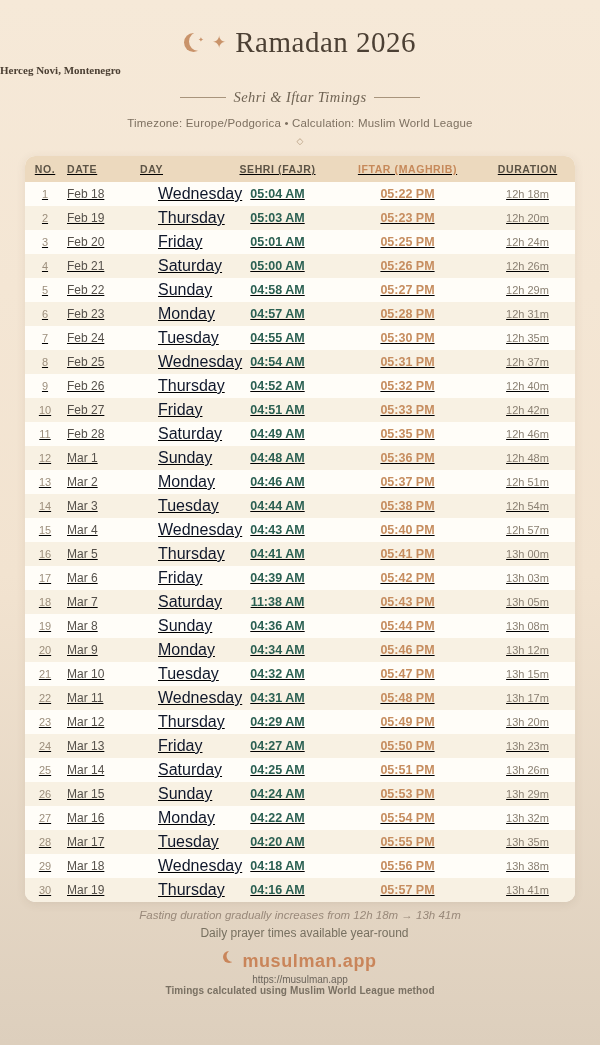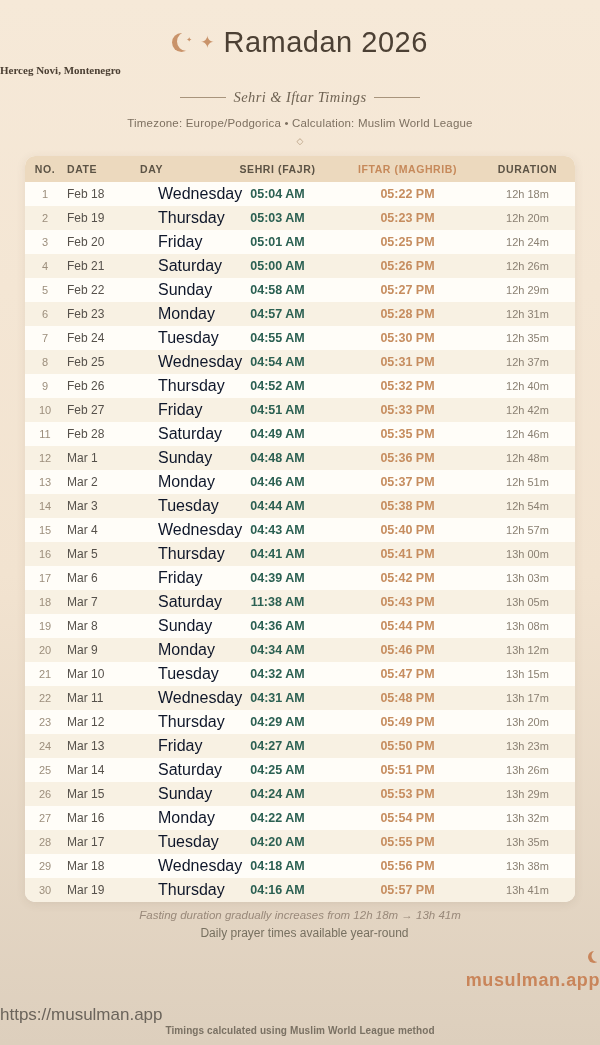--- a/index.html
+++ b/index.html
@@ -13,40 +13,41 @@
   }
   
   .title-row { display:flex; justify-content:center; align-items:center; gap:9px; height:36px; }
   .crescent {
     display:inline-block; width:19px; height:19px; border-radius:50%;
     box-shadow: inset 5px -1px 0 0 #c9936a; position:relative;
   }
   .crescent::after { content:"✦"; position:absolute; right:-1px; top:3px; font-size:7px; line-height:7px; color:#c9936a; }
   .sparkle { font-size:17px; color:#c9936a; line-height:17px; }
   .page-title {
-    font-family:Liberation Sans, sans-serif;
+    font-family:Liberation Serif, serif;
     font-size:29px; color:#4c4034; letter-spacing:0.5px;
   }
   .location {
     text-align:left; font-family:"Liberation Serif", "DejaVu Serif", serif;
     font-size:11px; font-weight:bold; color:#4c4034; margin-top:4px;
   }
   .subtitle-row { display:flex; justify-content:center; align-items:center; gap:8px; margin-top:13px; }
   .subtitle-line { width:46px; height:1px; background:#a8947c; }
   .subtitle {
     font-family:"Liberation Serif", "DejaVu Serif", serif; font-style:italic;
     font-size:14.5px; color:#6f6353; letter-spacing:0.4px;
   }
   .meta { text-align:center; font-size:11.5px; color:#7d7060; margin-top:11px; letter-spacing:0.2px; }
   .diamond { text-align:center; font-size:9px; color:#b49b7e; margin-top:8px; line-height:9px; }
   
   .card {
     width:550px; margin:10px auto 0 auto; background:#fffdf8;
     border-radius:10px; overflow:hidden;
     box-shadow:0 2px 10px rgba(90,70,50,0.10);
+    text-decoration:underline;
   }
   .t-row {
     display:grid; grid-template-columns:40px 73px 82px 115px 145px 95px;
     align-items:center; height:24px; background:#fffdf8;
   }
   .t-row.alt { background:#f8f1e3; }
   .t-head { height:26px; background:#ecd9be; }
   .th {
     font-size:10.5px; font-weight:bold; color:#5c5345; letter-spacing:0.6px;
   }
@@ -59,27 +60,27 @@
   .c-sehri{ font-size:12.5px; font-weight:bold; color:var(--sehri, #2b6052); text-align:center; }
   .c-iftar{ font-size:12.5px; font-weight:bold; color:var(--iftar, #c68d5f); text-align:center; }
   .c-dur  { font-size:11px;   color:#8b8173; text-align:center; }
   
   .fasting-note { text-align:center; font-size:11.5px; font-style:italic; color:#99897a; margin-top:7px; }
   .dua {
     text-align:center; font-family:"Liberation Serif", "DejaVu Serif", serif;
     font-style:italic; font-size:17px; color:#565046; margin-top:7px;
   }
   .availability { text-align:center; font-size:12px; color:#777060; margin-top:5px;padding-left:9px; }
-  .brand-row { display:flex; justify-content:center; align-items:flex-end; gap:7px; margin-top:11px;flex-direction:column; }
+  .brand-row { display:flex; justify-content:center; align-items:flex-start; gap:7px; margin-top:11px; }
   .crescent-sm {
     display:inline-block; width:12px; height:12px; border-radius:50%;
     box-shadow: inset 3.5px -1px 0 0 var(--brand, #c9855a);
   }
   .brand { font-size:18px; font-weight:bold; color:var(--brand, #c9855a); letter-spacing:0.6px; }
-  .url { text-align:left; font-size:17px; color:#6b645b; margin-top:14px; }
+  .url { text-align:center; font-size:10px; color:#6b645b; margin-top:2px; }
   .method-note { text-align:center; font-size:10px; font-weight:bold; color:#7a7163; letter-spacing:0.1px; }
 </style>
 </head>
 <body>
 
 <div class="page" style="--sehri: #2b6052; --iftar: #c68d5f; --brand: #c9855a;">
 
   <div class="title-row">
     <span class="crescent"></span>
     <span class="sparkle">✦</span>

